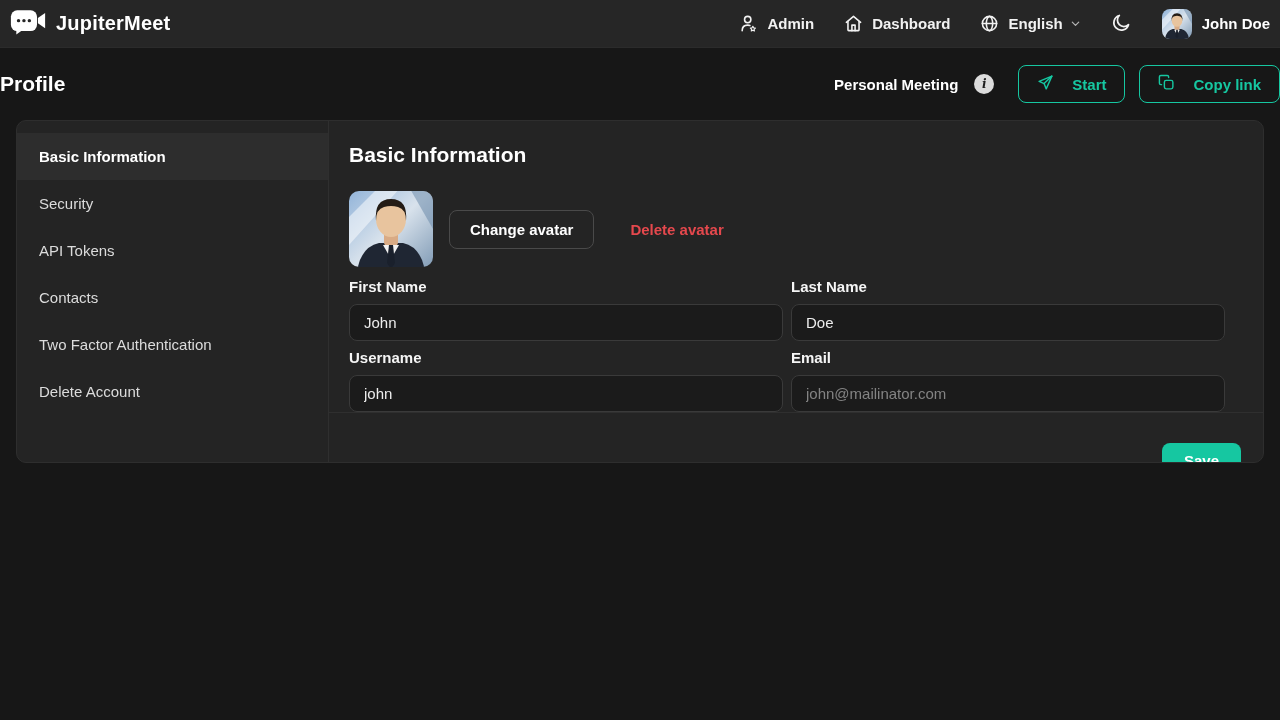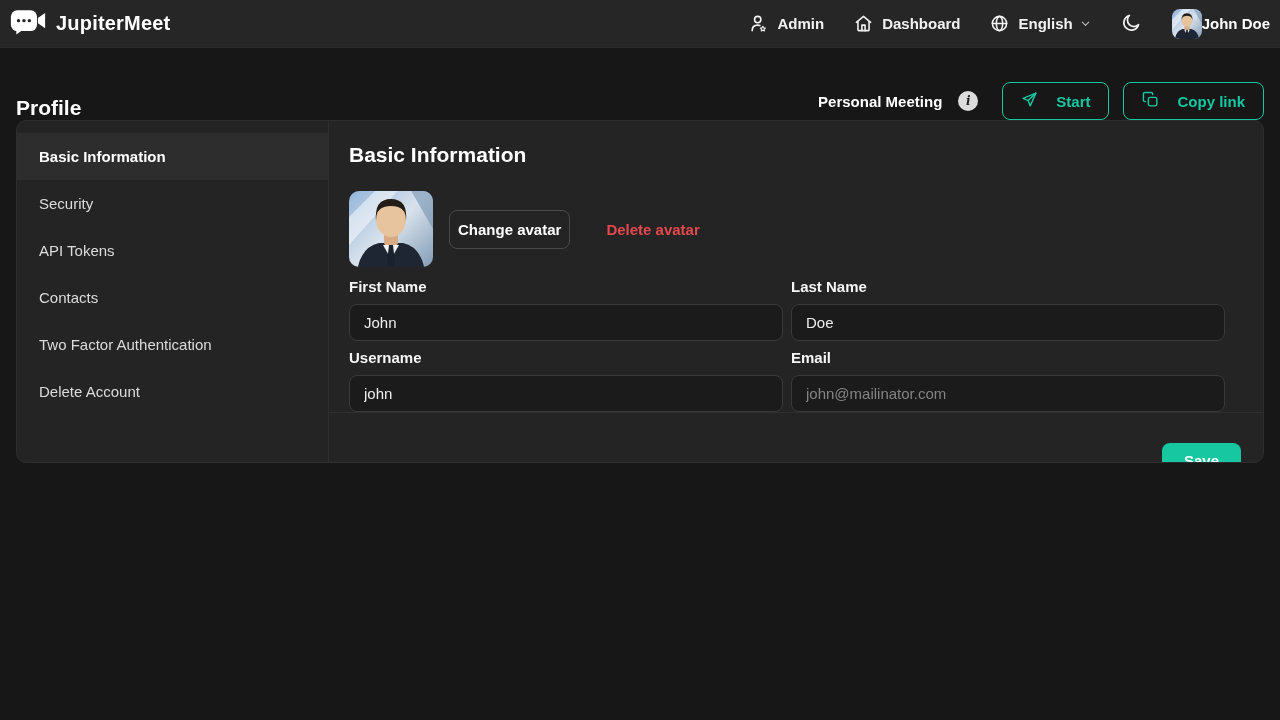--- a/index.html
+++ b/index.html
@@ -14,27 +14,27 @@
   .nav{height:48px; background:var(--navbar); display:flex; align-items:center;
        justify-content:space-between; padding:0 10px; border-bottom:1px solid #2b2b2b;}
   .brand{display:flex; align-items:center; gap:10px; cursor:pointer;}
   .brand-text{font-size:20px; font-weight:700; color:#fff; letter-spacing:.2px;}
   .nav-right{display:flex; align-items:center; gap:30px;}
   .nav-item{display:flex; align-items:center; gap:9px; color:#f2f2f2; font-size:15px;
             font-weight:600; cursor:pointer; background:none; border:none;}
   .nav-item svg{display:block;}
   .chev{margin-left:-2px; opacity:.85;}
   .icon-btn{background:none; border:none; color:#f2f2f2; cursor:pointer; display:flex; align-items:center;}
-  .user{display:flex; align-items:center; cursor:pointer;text-align:center;}
+  .user{display:flex; align-items:center; gap:10px; cursor:pointer;text-align:center;}
   .user-name{font-size:15px; font-weight:600; color:#fff;}
   .avatar-sm{width:30px; height:30px; border-radius:8px; overflow:hidden; flex:0 0 auto;}
   .avatar-sm svg,.avatar-lg svg{display:block; width:100%; height:100%;}
 
   
-  .page-header{height:72px; display:flex; align-items:flex-end; justify-content:space-between; padding:0 16px;}
+  .page-header{height:72px; display:flex; align-items:center; justify-content:space-between; padding:0 0;}
   .page-title{font-size:21px; font-weight:700; color:#fff;}
   .header-right{display:flex; align-items:center; gap:14px;}
   .pm-label{font-size:15px; font-weight:700; color:#fff; margin-right:2px;}
   .info-dot{width:20px; height:20px; border-radius:50%; background:#dcdcdc; color:#1e1e1e;
             display:flex; align-items:center; justify-content:center;
             font-family:"DejaVu Serif",serif; font-style:italic; font-weight:700; font-size:12px;
             border:none; cursor:pointer; margin-right:10px;}
   .btn-outline{display:flex; align-items:center; gap:18px; padding:8px 18px; background:transparent;
                border:1px solid var(--accent); color:var(--accent); border-radius:8px;
                font-size:15px; font-weight:600; cursor:pointer; font-family:inherit;}
@@ -44,21 +44,21 @@
         border-radius:10px; display:flex; overflow:hidden;}
   .side{width:312px; border-right:1px solid #2f2f2f; padding-top:12px; flex:0 0 auto;}
   .side-item{padding:15px 22px; font-size:15px; color:#dcdcdc; cursor:pointer;}
   .side-item.active{background:#2d2d2d; color:#fff; font-weight:700;}
 
   .main{flex:1; display:flex; flex-direction:column;}
   .main-body{flex:1; padding:18px 38px 0 20px;}
   .section-title{font-size:21px; font-weight:700; color:#fff; margin:4px 0 24px;}
   .avatar-row{display:flex; align-items:center;}
   .avatar-lg{width:84px; height:76px; border-radius:10px; overflow:hidden; flex:0 0 auto;}
-  .btn-change{margin-left:16px; padding:10px 8px; background:transparent; border:1px solid #4a4a4a;
+  .btn-change{margin-left:16px; padding:10px 20px; background:transparent; border:1px solid #4a4a4a;
               color:#fff; border-radius:8px; font-size:15px; font-weight:600; cursor:pointer; font-family:inherit;}
   .link-delete{margin-left:36px; color:var(--danger); font-size:15px; font-weight:600;
                background:none; border:none; cursor:pointer; font-family:inherit;}
 
   .form-grid{display:grid; grid-template-columns:1fr 1fr; column-gap:16px; row-gap:22px; margin-top:11px;gap:8px;}
   .field-label{display:block; font-size:15px; font-weight:700; color:#f5f5f5; margin-bottom:9px;}
   .field input{width:100%; height:37px; background:var(--input-bg); border:1px solid var(--input-border);
                border-radius:8px; padding:0 14px; color:#ededed; font-size:15px;
                font-family:inherit; outline:none;}
   .field input::placeholder{color:#838383; opacity:1;}

